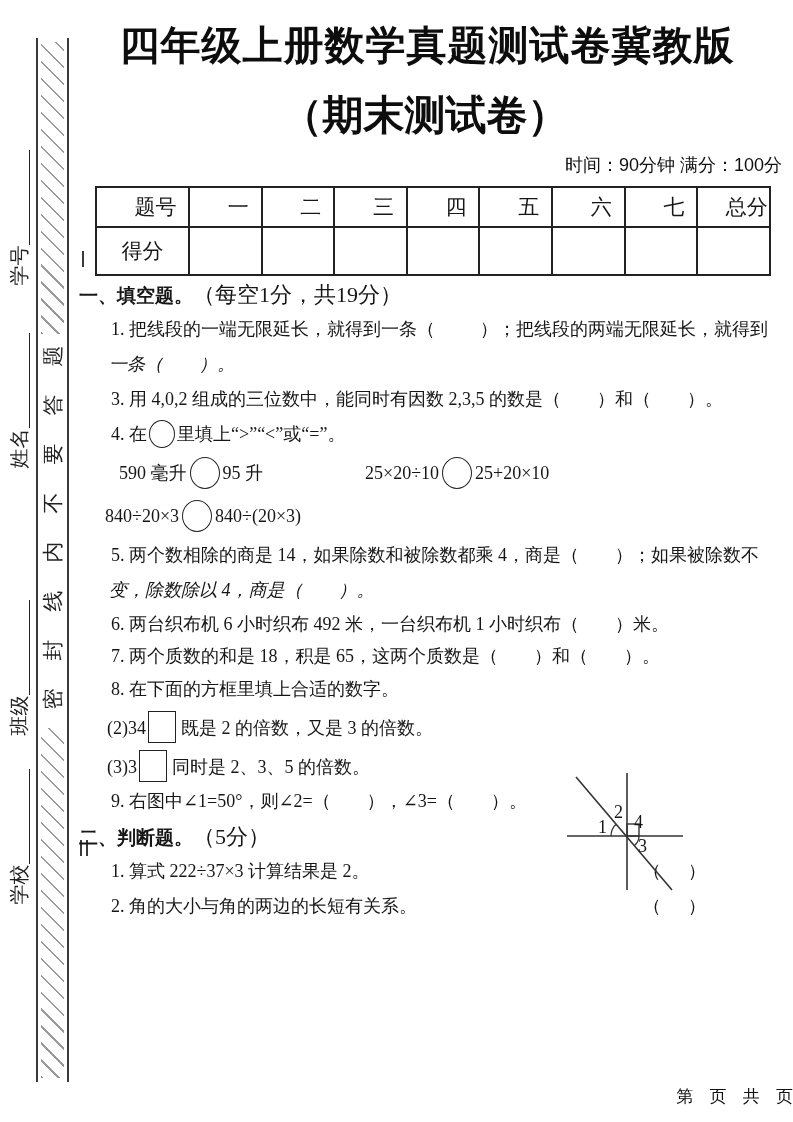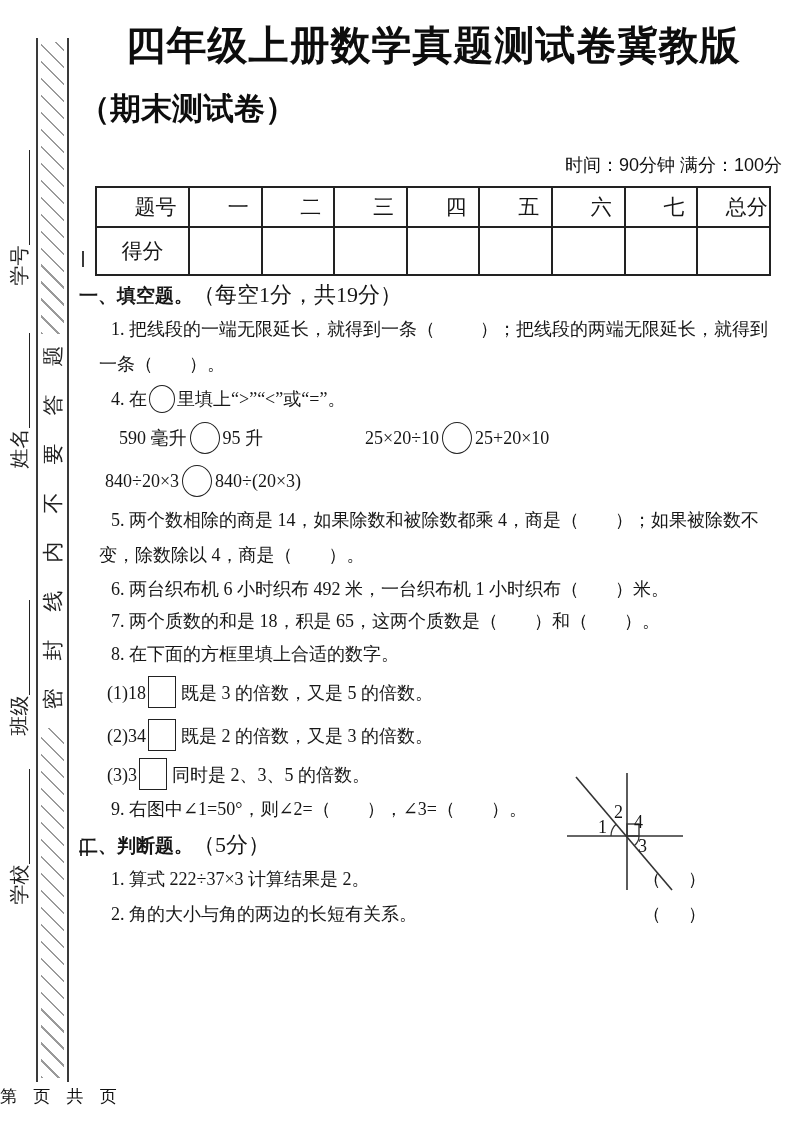--- a/index.html
+++ b/index.html
@@ -18,60 +18,60 @@
   .hatch.top{top:4px;height:292px;}
   .hatch.bottom{top:690px;bottom:4px;}
   .seal-chars{position:absolute;top:300px;left:0;right:0;display:flex;flex-direction:column;
               gap:13px;align-items:center;}
   .seal-chars span{display:block;width:24px;height:36px;line-height:36px;text-align:center;
                    transform:rotate(-90deg);font-size:21px;color:#222;}
   .fold-mark{position:absolute;width:2px;height:16px;background:#3a3a3a;}
 
   
   .content{position:absolute;left:79px;top:0;width:692px;}
-  .title{position:absolute;top:18px;left:8px;width:100%;text-align:center;
+  .title{position:absolute;top:18px;left:2px;width:100%;text-align:center;
          font-family:"Liberation Sans","DejaVu Sans",sans-serif;font-weight:bold;
          font-size:40px;letter-spacing:1px;color:#0d0d0d;}
-  .subtitle{position:absolute;top:88px;left:0;width:100%;
+  .subtitle{position:absolute;top:88px;left:0;width:100%;text-align:center;
             font-family:"Liberation Sans","DejaVu Sans",sans-serif;font-weight:bold;
-            font-size:31px;color:#0d0d0d;}
+            font-size:41px;color:#0d0d0d;}
   .meta{position:absolute;top:153px;left:12px;width:691px;text-align:right;
         font-family:"Liberation Sans","DejaVu Sans",sans-serif;font-size:18px;color:#111;}
 
   table.score{position:absolute;top:186px;left:16px;border-collapse:collapse;table-layout:fixed;}
   table.score td{border:2px solid #222;text-align:center;font-size:21px;padding:0;}
   table.score tr.r1 td{height:38px;padding-left:26px;}
   table.score tr.r2 td{height:46px;}
   td.c0{width:112px;} td.cc{width:70px;}
 
   .body{position:absolute;top:277px;left:0;width:692px;font-size:18px;}
   .ln{white-space:pre;line-height:35px;height:35px;position:relative;}
   .ln.h32{line-height:32px;height:32px;}
   .ln.h34{line-height:34px;height:34px;}
   .ln.h43{line-height:43px;height:43px;}
-  .ml24{margin-left:32px;} .ml43{margin-left:20px;} .ml28{margin-left:28px;}
+  .ml24{margin-left:32px;} .ml43{margin-left:30px;font-style:italic;} .ml28{margin-left:28px;}
   .ml40{margin-left:40px;} .ml26{margin-left:26px;}
   .sec-b{font-family:Liberation Sans, sans-serif;font-weight:bold;font-size:19px;}
   .sec-n{font-size:22px;}
 
   .sq{display:inline-block;width:22px;height:22px;border:1.6px solid #222;
       vertical-align:-5px;margin:0 5px;}
   .sq-lg{display:inline-block;width:26px;height:30px;border:1.6px solid #222;
          vertical-align:-9px;margin:0 5px 0 2px;}
   .circ{display:inline-block;width:24px;height:26px;border:1.6px solid #222;border-radius:50%;
         vertical-align:-8px;margin:0 2px;}
   .circ-lg{display:inline-block;width:28px;height:30px;border:1.6px solid #222;border-radius:50%;
            vertical-align:-10px;margin:0 3px;}
   .expr-row{display:flex;align-items:flex-end;}
   .cell1a{display:inline-block;min-width:246px;}
   .cell1b{display:inline-block;min-width:260px;}
   .j-ans{position:absolute;left:532px;top:0;white-space:pre;}
 
   .diagram{position:absolute;left:553px;top:748px;}
-  .footer{position:absolute;left:0;top:1085px;width:793px;text-align:left;
+  .footer{position:absolute;left:0;top:1085px;width:793px;text-align:right;
           font-size:17px;word-spacing:12px;color:#111;}
 </style>
 </head>
 <body>
 
 <div class="page">
 
   <div>
     <div class="blabel" style="left:-55px;top:205px;">
       <span>学号</span>
@@ -143,39 +143,39 @@
       </table>
 
     <div class="body">
 
       <div class="ln"><span class="sec-b">一、填空题。</span><span class="sec-n">（每空1分，共19分）</span></div>
 
       <div class="ln ml24">1. 把线段的一端无限延长，就得到一条（          ）；把线段的两端无限延长，就得到</div>
       <div class="ln ml43">一条（        ）。</div>
 
 
+      <div class="ln ml24">3. 用 4,0,2 组成的三位数中，能同时有因数 2,3,5 的数是（        ）和（        ）。</div>
 
       <div class="ln ml24"><span>4. 在</span><span class="circ"></span><span>里填上“&gt;”“&lt;”或“=”。</span></div>
 
       <div class="ln h43 ml40 expr-row">
         <span class="cell1a"><span>590 毫升</span><span class="circ-lg"></span><span>95 升</span></span>
         <span><span>25×20÷10</span><span class="circ-lg"></span><span>25+20×10</span></span>
       </div>
 
       <div class="ln h43 ml26 expr-row">
         <span><span>840÷20×3</span><span class="circ-lg"></span><span>840÷(20×3)</span></span>
       </div>
 
       <div class="ln ml24">5. 两个数相除的商是 14，如果除数和被除数都乘 4，商是（        ）；如果被除数不</div>
       <div class="ln ml43">变，除数除以 4，商是（        ）。</div>
       <div class="ln h32 ml24">6. 两台织布机 6 小时织布 492 米，一台织布机 1 小时织布（        ）米。</div>
       <div class="ln h32 ml24">7. 两个质数的和是 18，积是 65，这两个质数是（        ）和（        ）。</div>
       <div class="ln ml24">8. 在下面的方框里填上合适的数字。</div>
 
-      <div class="ln h43 ml28"><span>(1)18</span><span class="sq-lg"></span><span>既是 3 的倍数，又是 5 的倍数。</span></div>
       <div class="ln h43 ml28"><span>(2)34</span><span class="sq-lg"></span><span>既是 2 的倍数，又是 3 的倍数。</span></div>
       <div class="ln h34 ml28"><span>(3)3</span><span class="sq-lg"></span><span>同时是 2、3、5 的倍数。</span></div>
 
       <div class="ln ml24">9. 右图中∠1=50°，则∠2=（        ），∠3=（        ）。</div>
 
       <div class="ln"><span class="sec-b">二、判断题。</span><span class="sec-n">（5分）</span></div>
 
       <div class="ln ml24"><span>1. 算式 222÷37×3 计算结果是 2。</span><span class="j-ans">（      ）</span></div>
       <div class="ln ml24"><span>2. 角的大小与角的两边的长短有关系。</span><span class="j-ans">（      ）</span></div>
 

